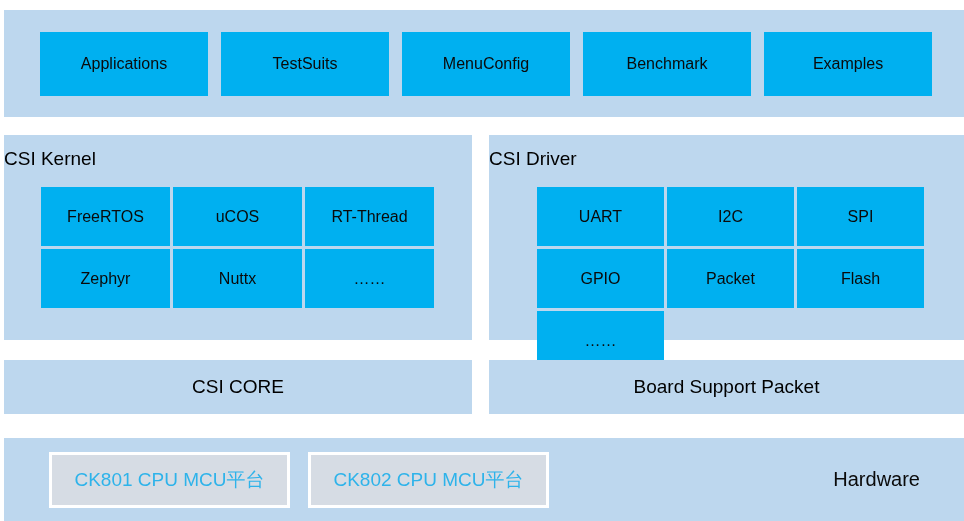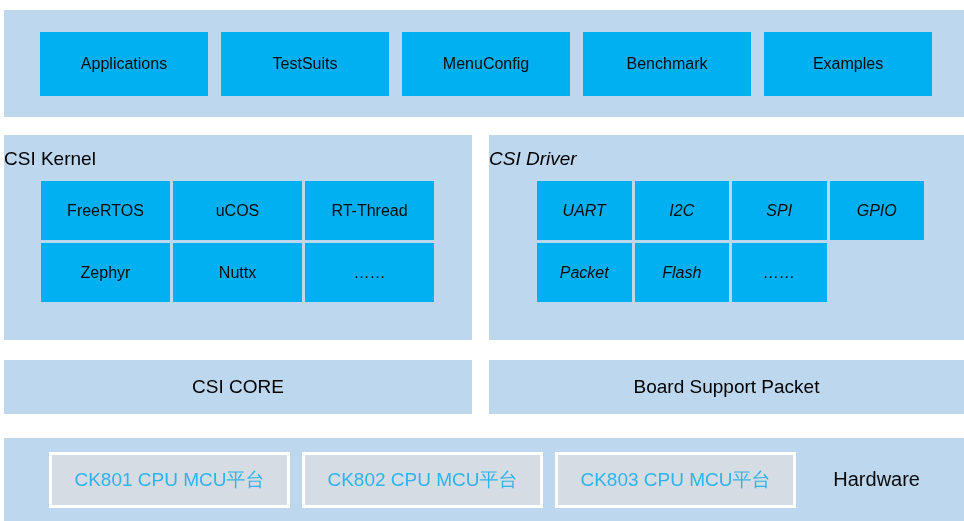--- a/index.html
+++ b/index.html
@@ -24,29 +24,29 @@
     display:flex;align-items:center;justify-content:center;
     font-size:16px;color:#0a0a0a;
   }
   
   .panels{
     position:absolute;left:4px;top:135px;right:0;height:205px;
     display:flex;gap:17px;
   }
   .panel{background:var(--band);box-sizing:border-box;}
   .panel.kernel{width:468px;flex:0 0 auto;}
-  .panel.driver{flex:1 1 auto;font-style:italic;}
+  .panel.driver{flex:1 1 auto;}
   .panel-title{
     text-align:left;font-size:19px;margin-top:13px;
   }
   .cell-grid{
-    display:grid;grid-auto-rows:59px;gap:3px;margin-top:11px;
+    display:grid;grid-auto-rows:59px;gap:3px;margin-top:17px;
   }
   .kernel .cell-grid{grid-template-columns:repeat(3,1fr);margin-left:37px;margin-right:38px;}
-  .driver .cell-grid{grid-template-columns:repeat(4,1fr);margin-left:48px;margin-right:40px;border-radius:11px;}
+  .driver .cell-grid{grid-template-columns:repeat(3,1fr);margin-left:48px;margin-right:40px;border-radius:11px;}
   .cell{
     background:var(--accent);
     display:flex;align-items:center;justify-content:center;
     font-size:16px;color:#0a0a0a;
   }
   
   .bars{
     position:absolute;left:4px;top:360px;right:0;height:54px;
     display:flex;gap:17px;
   }
@@ -57,21 +57,21 @@
   }
   .bar.core{width:468px;flex:0 0 auto;}
   .bar.bsp{flex:1 1 auto;}
   
   .bottom-band{
     position:absolute;left:4px;top:438px;right:0;bottom:0;
     background:var(--band);
   }
   .hw-boxes{
     position:absolute;left:45px;top:14px;
-    display:flex;gap:12px;
+    display:flex;gap:18px;
   }
   .hw-box{
     width:235px;height:50px;box-sizing:content-box;
     background:var(--hw-fill);
     border:3px solid #ffffff;
     display:flex;align-items:center;justify-content:center;
     font-size:19px;color:var(--hw-text);
     white-space:nowrap;
   }
   .hardware-label{
@@ -124,18 +124,17 @@
 
   <div class="bars">
     <div class="bar core">CSI CORE</div>
     <div class="bar bsp">Board Support Packet</div>
   </div>
 
   <div class="bottom-band">
     <div class="hw-boxes">
       <div class="hw-box">CK801 CPU MCU平台</div>
       <div class="hw-box">CK802 CPU MCU平台</div>
-      <div class="hw-box">CK803 CPU MCU平台</div>
     </div>
     <div class="hardware-label">Hardware</div>
   </div>
 
 </div>
 
 </body></html>

